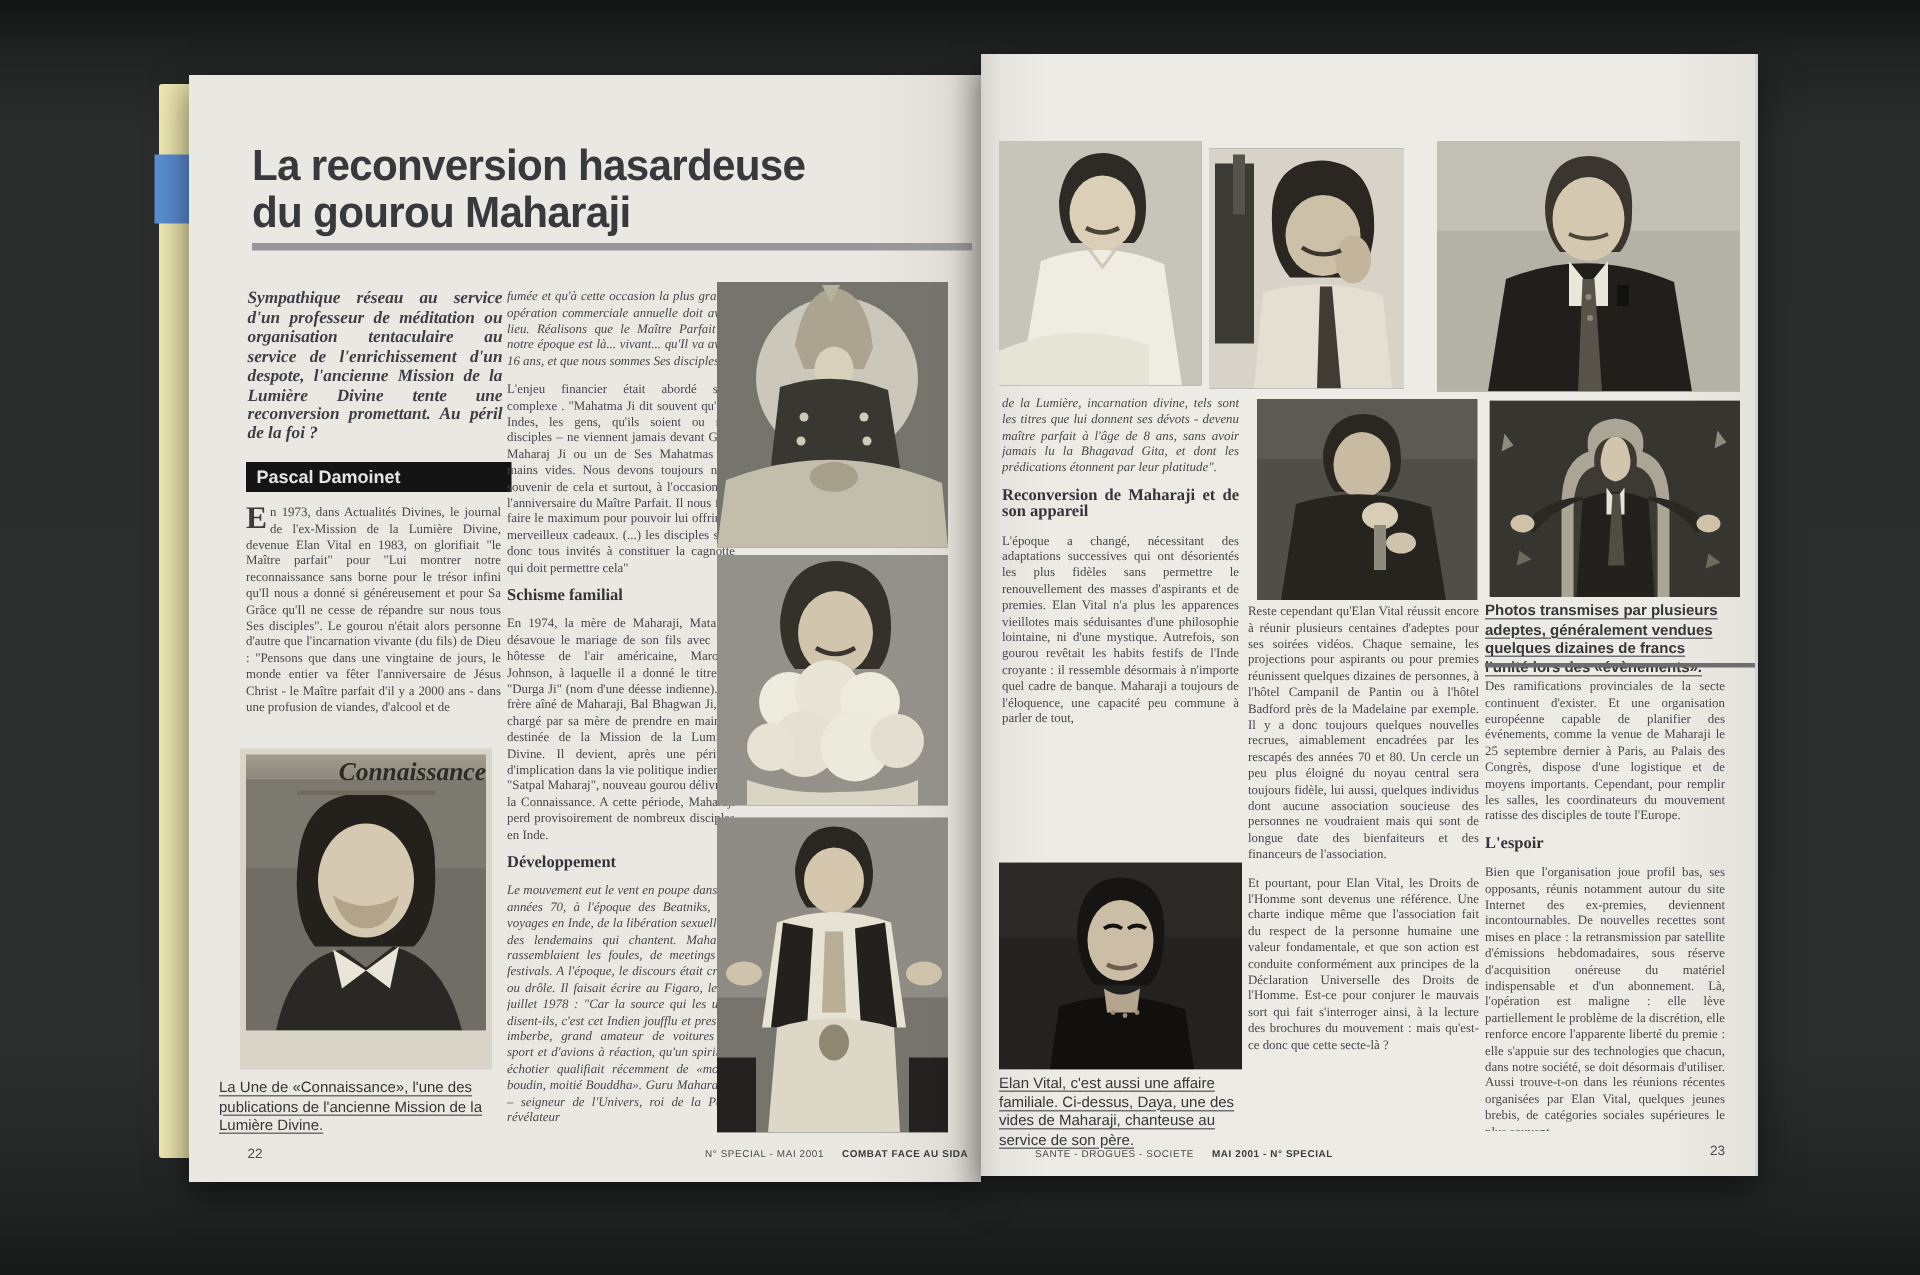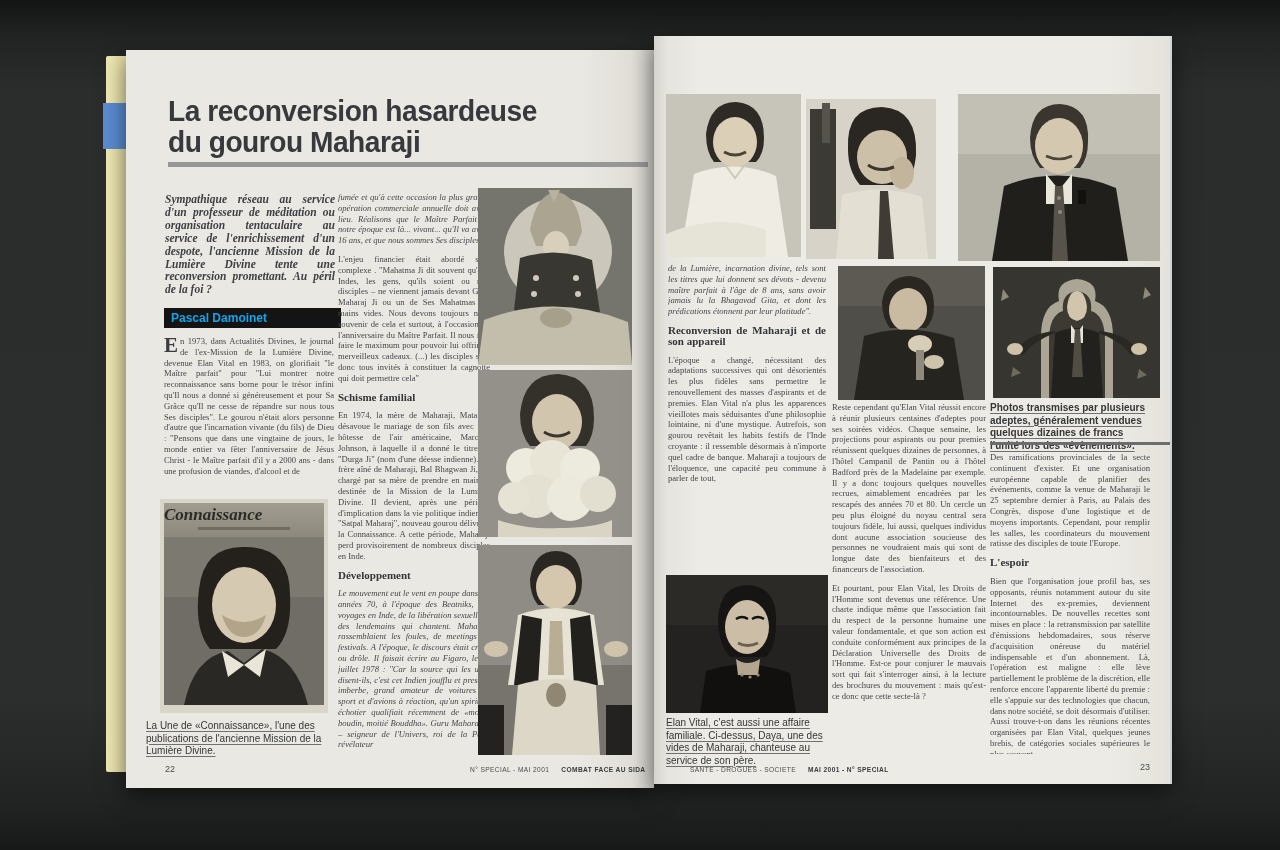--- a/index.html
+++ b/index.html
@@ -13,39 +13,39 @@
   .page{box-shadow:0 8px 22px rgba(0,0,0,.55);}
   .page-left{left:126px;top:50px;width:528px;height:738px;
              background:linear-gradient(90deg,#eae8e2 0,#eae8e2 86%,#e0ded7 96%,#cdcbc4 100%);}
   .page-right{left:654px;top:36px;width:516px;height:748px;border-right:2px solid #ccd3da;
               background:linear-gradient(90deg,#d5d3cc 0,#e6e4de 2.5%,#edebe5 9%,#edebe5 88%,#e4e2db 100%);}
   
   .title{font-weight:bold;color:#38393d;font-size:29px;line-height:31px;letter-spacing:-.5px;transform:scaleX(.97);transform-origin:left;}
   .title-rule{background:#97979a;height:5px;}
   .intro{font-family:"Liberation Serif",serif;font-style:italic;font-weight:bold;font-size:11.5px;line-height:12.9px;
          color:#3e3f44;text-align:justify;}
-  .authorbar{background:#141414;color:#0ea5e9;font-weight:bold;font-size:12px;line-height:20px;padding-left:7px;}
+  .authorbar{background:#141414;color:#e5e5e5;font-weight:bold;font-size:12px;line-height:20px;padding-left:7px;}
   .body-col{font-family:"Liberation Serif",serif;font-size:8.6px;line-height:10.8px;color:#46474c;
             text-align:justify;overflow:hidden;}
   .body-col p{margin:0 0 8px 0;}
   .body-col p.ital{font-style:italic;}
   .subhead{font-weight:bold;color:#34353a;margin:0 0 2px 0;font-size:11px;}
   .dropcap{float:left;font-size:21px;line-height:19px;font-weight:bold;padding-right:2px;color:#3c3d41;}
   .caption{font-size:10px;line-height:12.5px;color:#353637;text-decoration:underline;
            text-decoration-color:#6f7072;text-underline-offset:2px;}
   .caption.bold{font-weight:bold;}
   .pagenum{font-size:9px;color:#4c4d50;}
   .footer{font-size:6.6px;letter-spacing:.4px;color:#4a4b4e;white-space:nowrap;}
   .footer b{margin-left:12px;color:#3a3b3e;}
   .photo{overflow:hidden;background:#8a8880;}
   .photo svg{display:block;width:100%;height:100%;}
   .col3-rule{height:3px;background:#6d6d6f;}
   
   .cover{background:#d9d5c9;padding:4px;box-sizing:border-box;}
-  .cover-head{height:34px;background:linear-gradient(180deg,#a09c90,#8d897d);position:relative;text-align:left;}
+  .cover-head{height:16px;background:linear-gradient(180deg,#a09c90,#8d897d);position:relative;text-align:right;}
   .cover-masthead{font-family:"Liberation Serif",serif;font-style:italic;font-weight:bold;font-size:17px;line-height:24px;color:#2b2a26;}
   .cover-subline{height:3px;width:58%;margin:0 auto;background:#6f6b60;}
   .cover-photo{height:168px;}
 </style>
 </head>
 <body>
 
 <div class="stage">
 
   <div class="abs edge-yellow"></div>

